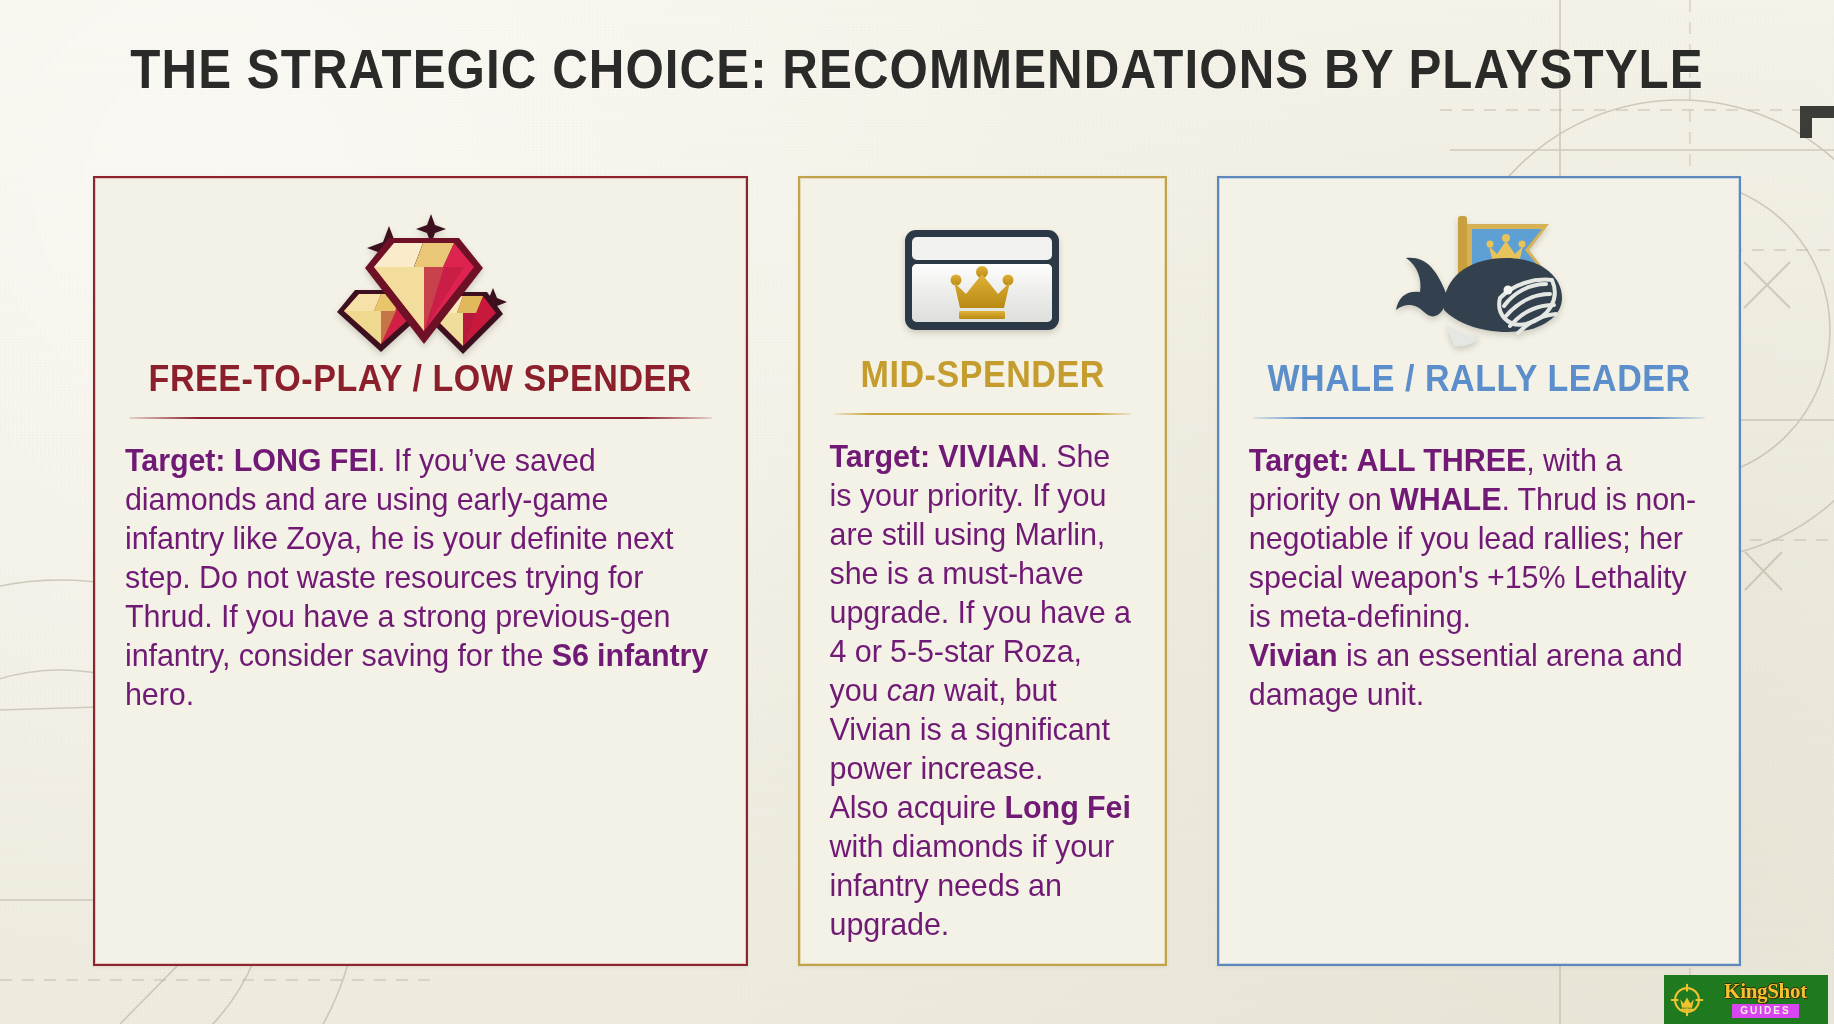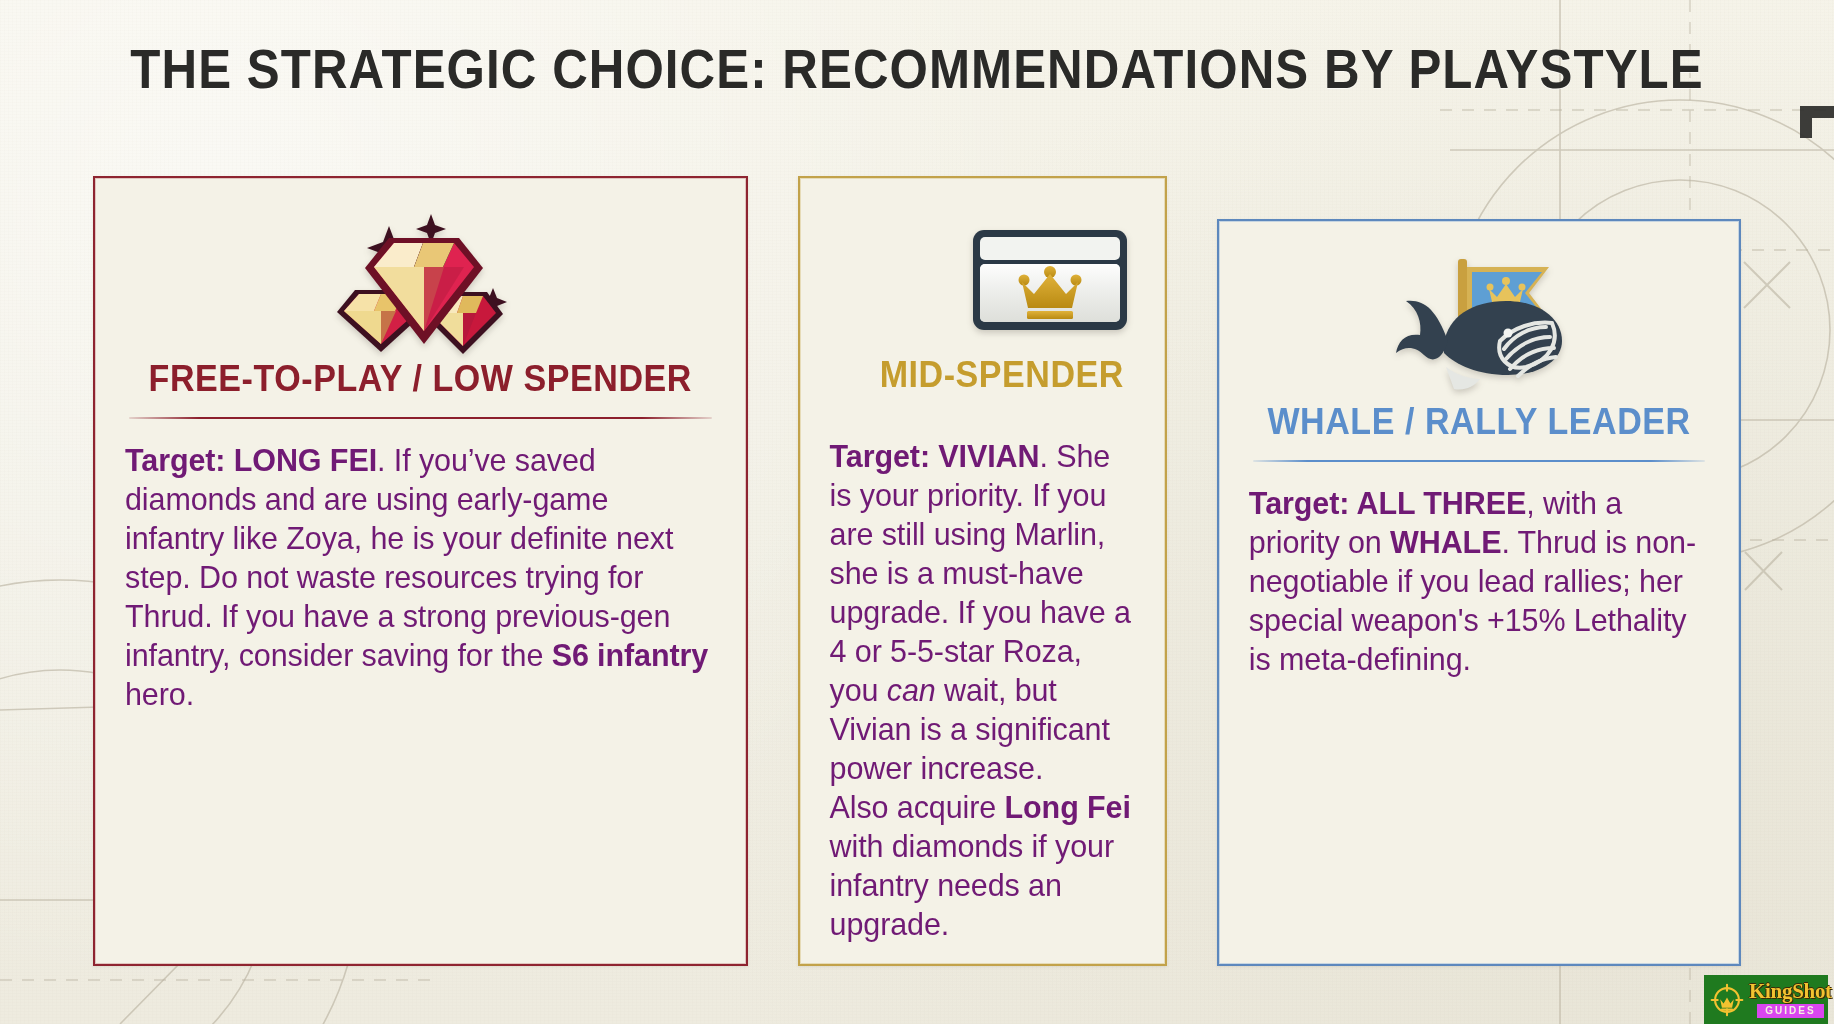--- a/index.html
+++ b/index.html
@@ -78,22 +78,22 @@
     flex: 1 1 0;
     background: #f4f2e7;
     border: 2px solid #ef4444;
     position: relative;
     padding: 26px 30px 20px 30px;
     display: flex;
     flex-direction: column;
     box-shadow: 0 1px 3px rgba(90,80,60,.10);
   }
   .card.red    { border-color: #8e2430; box-shadow: inset 0 0 0 1px rgba(200,140,140,.45), 0 1px 3px rgba(90,80,60,.10); }
-  .card.gold   { border-color: #c2a24a; box-shadow: inset 0 0 0 1px rgba(216,195,135,.5), 0 1px 3px rgba(90,80,60,.10); align-items: flex-end; }
-  .card.blue   { border-color: #5d88bd; box-shadow: inset 0 0 0 1px rgba(160,190,220,.55), 0 1px 3px rgba(90,80,60,.10); margin-top: 43px; }
+  .card.gold   { border-color: #c2a24a; box-shadow: inset 0 0 0 1px rgba(216,195,135,.5), 0 1px 3px rgba(90,80,60,.10); }
+  .card.blue   { border-color: #5d88bd; box-shadow: inset 0 0 0 1px rgba(160,190,220,.55), 0 1px 3px rgba(90,80,60,.10); }
 
   .card-icon {
     height: 150px;
     display: flex;
     align-items: center;
     justify-content: center;
     margin-bottom: 6px;
   }
   .card-icon svg { display: block; filter: drop-shadow(0 3px 3px rgba(60,50,40,.22)); }
 
@@ -129,21 +129,21 @@
   }
   .card-body p { margin: 0; }
   .card-body b { font-weight: 700; }
   .card-body i { }
 
   
   #logo {
     position: absolute;
     right: 6px;
     bottom: 0px;
-    width: 124px;
+    width: 164px;
     height: 49px;
     z-index: 20;
     background: #1f7a1f;
     display: flex;
     align-items: center;
     padding: 0 6px;
     gap: 5px;
   }
   #logo-emblem { width: 34px; height: 34px; flex: 0 0 34px; }
   #logo-text { display: flex; flex-direction: column; align-items: center; flex: 1; }
@@ -315,20 +315,21 @@
 
         <path d="M62 122 c10 8 24 12 34 12 c-6 8 -16 12 -26 10 z" fill="#e5e7e3"></path>
 
         <circle cx="124" cy="88" r="4.5" fill="#f4f5f2"></circle>
       </svg>
     </div>
     <h2 class="card-heading">WHALE / RALLY LEADER</h2>
     <div class="divider"></div>
     <div class="card-body">
         <p><b>Target: ALL THREE</b>, with a priority on <b>WHALE</b>. Thrud is non-negotiable if you lead rallies; her special weapon's +15% Lethality is meta-defining.</p>
+        <p><b>Vivian</b> is an essential arena and damage unit.</p>
       </div>
   </section>
 
 </div>
 
 <div id="logo">
   <svg id="logo-emblem" viewBox="0 0 40 40">
     <circle cx="20" cy="20" r="14" fill="none" stroke="#f2c230" stroke-width="2.5"></circle>
     <path d="M20 2 v7 M20 31 v7 M2 20 h7 M31 20 h7" stroke="#f2c230" stroke-width="2.5" stroke-linecap="round"></path>
     <g fill="#f2c230">

